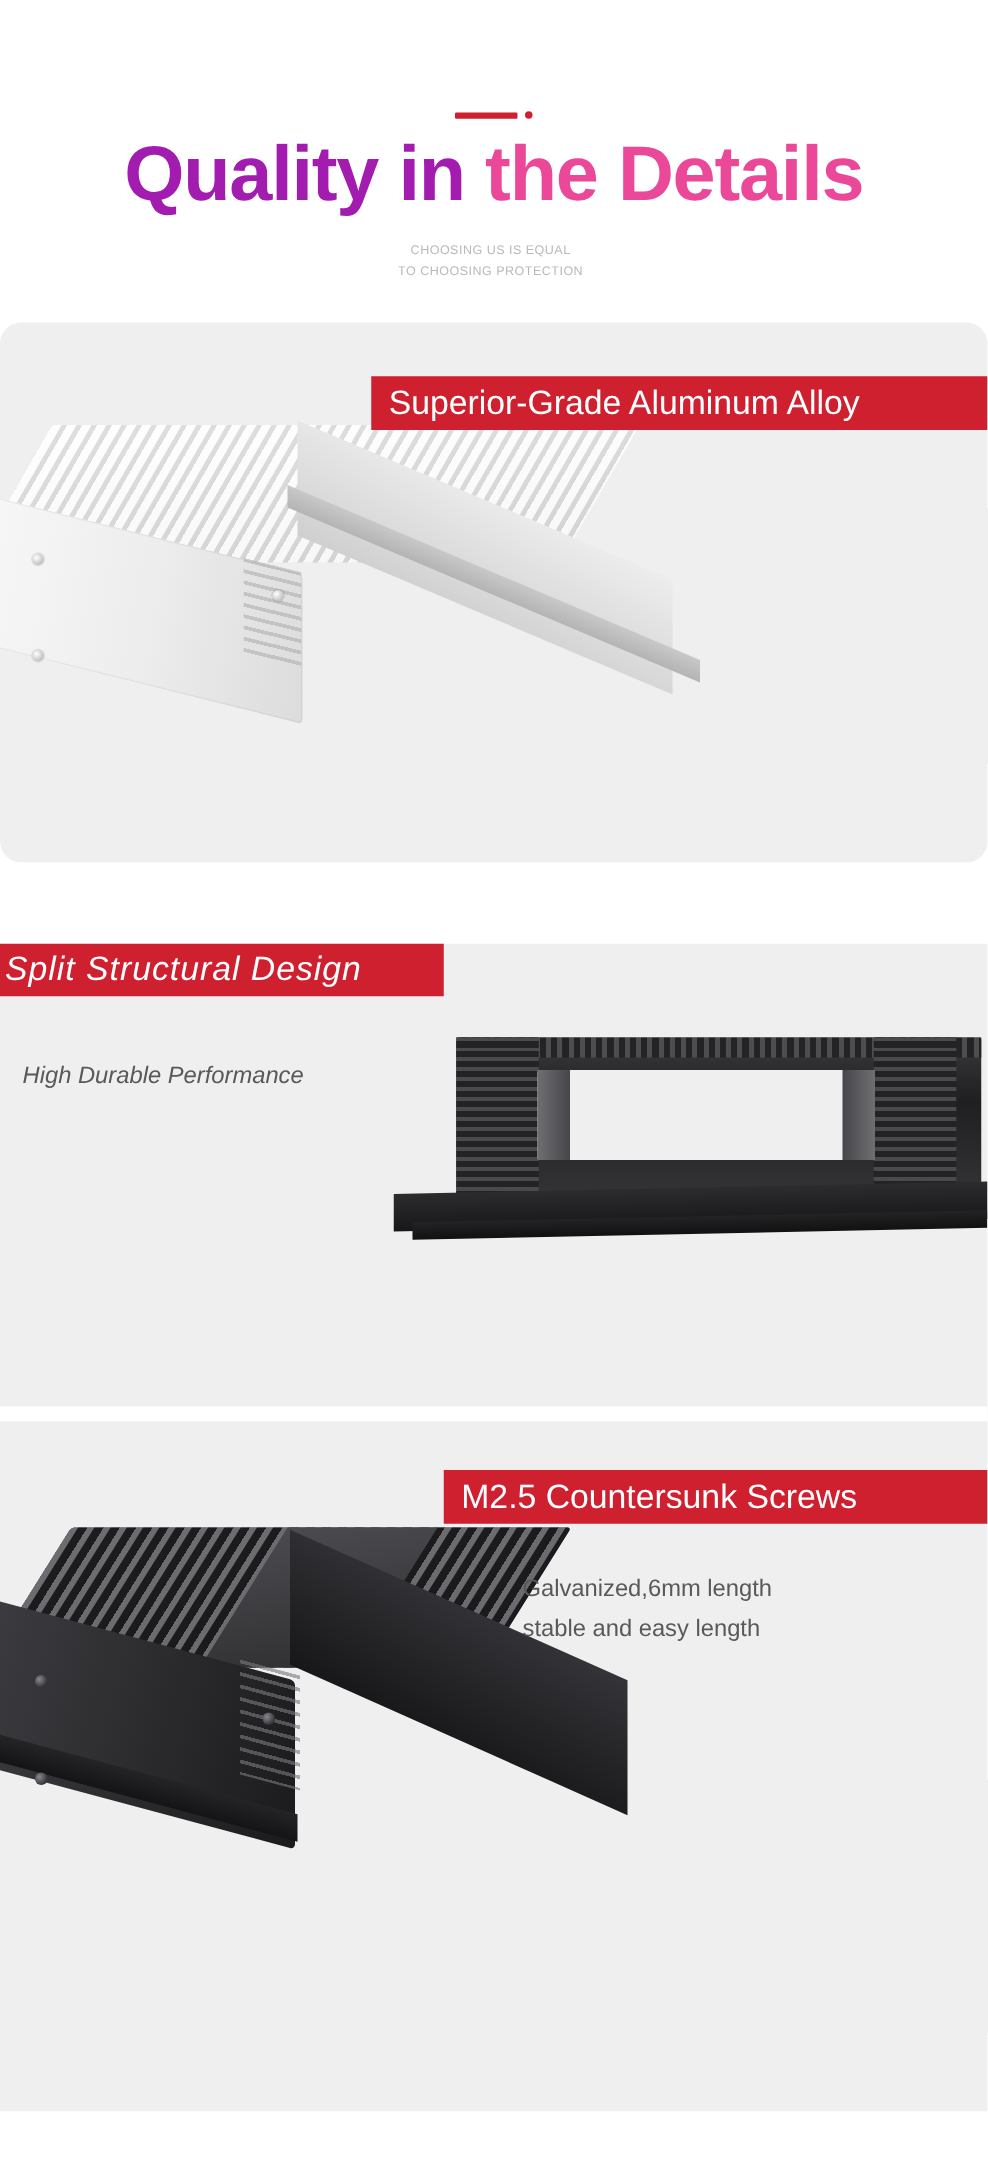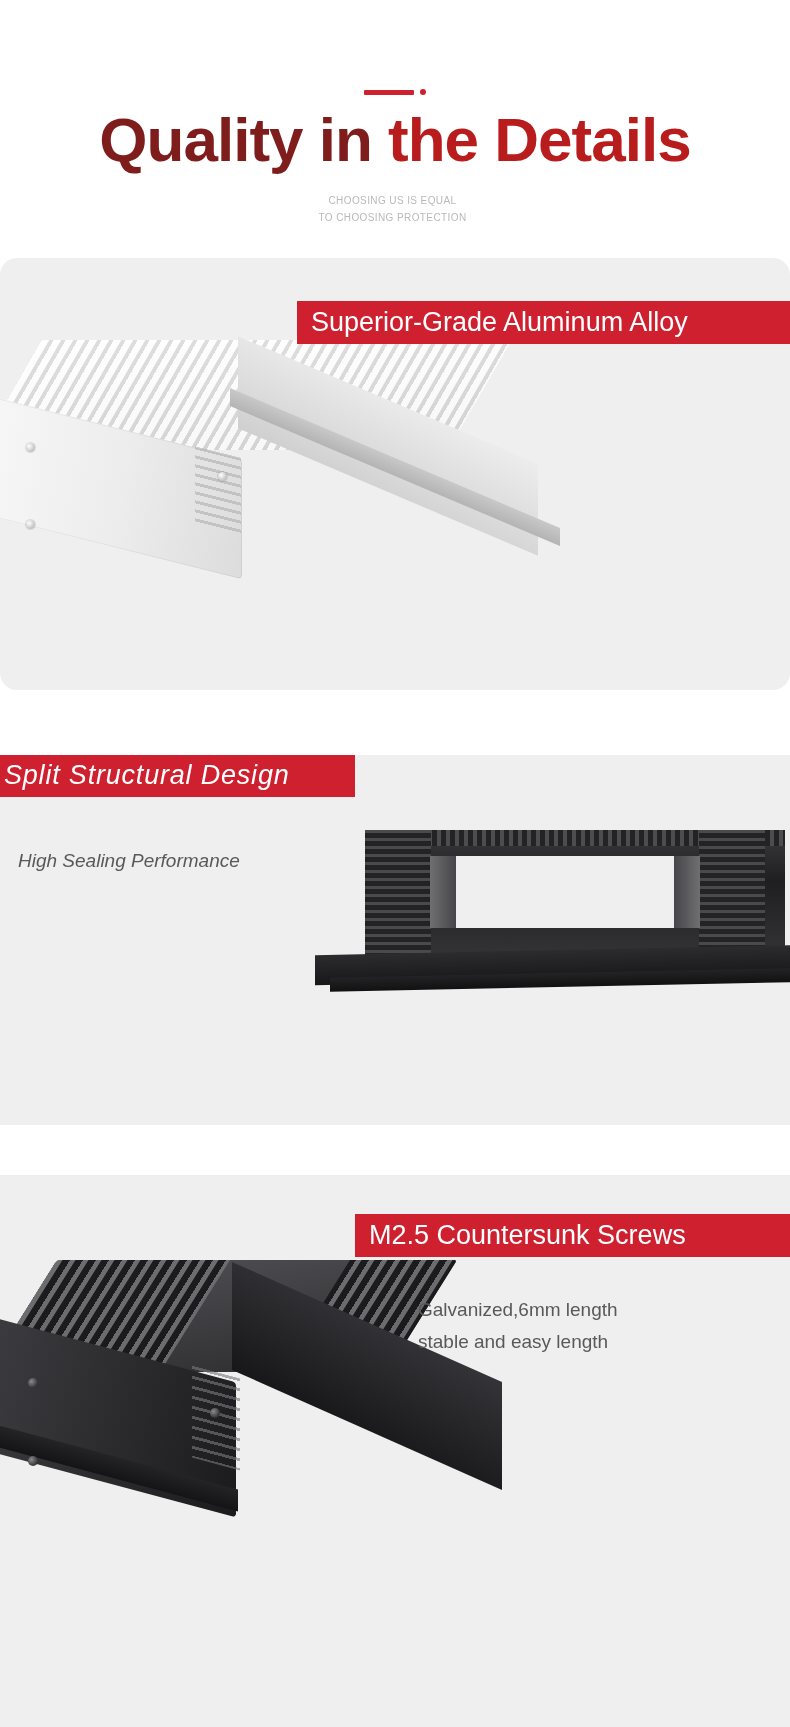--- a/index.html
+++ b/index.html
@@ -29,39 +29,39 @@
   }
   .main-title{
     position:absolute;left:0;top:104px;width:790px;
     text-align:center;
     font-size:62px;
     font-weight:700;
     letter-spacing:-1px;
     line-height:72px;
     white-space:nowrap;
   }
-  .t-black{color:#7f1d1d;}
-  .t-red{color:#b91c1c;}
+  .t-black{color:#a21caf;}
+  .t-red{color:#ec4899;}
   .subtitle{
     position:absolute;left:0;top:192px;width:785px;
     text-align:center;
     color:#b9b9b9;
     font-size:10px;
     letter-spacing:0.4px;
     line-height:17px;
   }
   .subtitle div{display:block;}
 
   
   .section{
     position:absolute;left:0;width:790px;background:#efefef;overflow:hidden;
   }
   .sec1{top:258px;height:432px;border-radius:17px;}
   .sec2{top:755px;height:460px;font-style:italic;}
-  .sec3{top:1175px;height:552px;}
+  .sec3{top:1137px;height:552px;}
 
   .gap{position:absolute;left:0;width:790px;background:#ffffff;}
   .gap1{top:690px;height:65px;}
   .gap2{top:1125px;height:50px;}
 
   
   .banner{
     position:absolute;
     background:#cf2030;
     color:#ffffff;
@@ -288,21 +288,21 @@
 
   </div>
 
   <div class="gap gap1"></div>
 
   <div class="section sec2">
 
     <div class="banner banner-l">Split Structural Design</div>
 
     <div class="body-copy">
-      <div>High Sealing Performance</div>
+      <div>High Durable Performance</div>
     </div>
 
     <div class="prod2">
       <div class="p2-shell"></div>
       <div class="p2-topfins"></div>
       <div class="p2-ribs-l"></div>
       <div class="p2-ribs-r"></div>
       <div class="p2-cav"></div>
       <div class="p2-inner-l"></div>
       <div class="p2-inner-r"></div>

